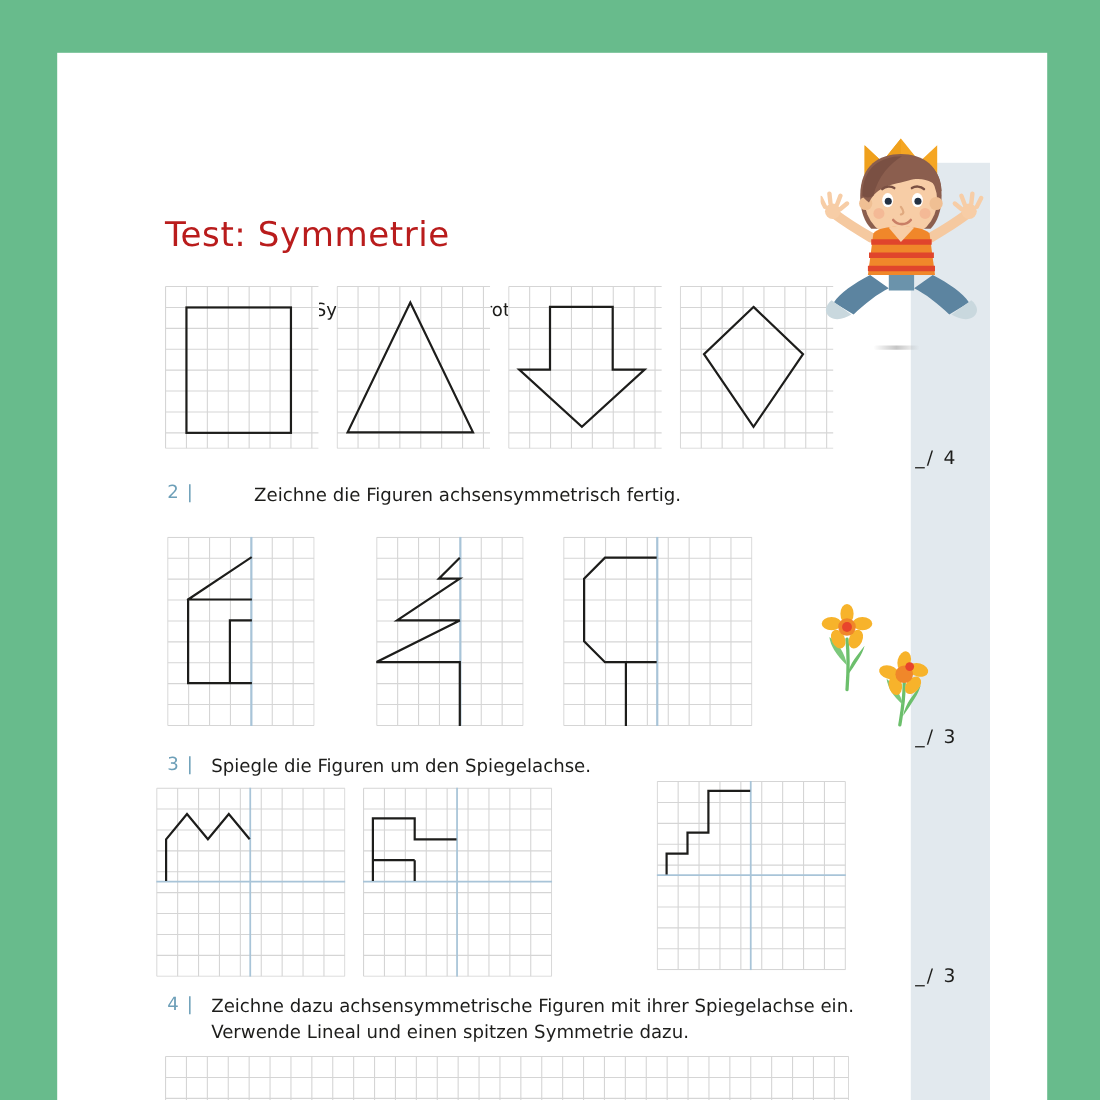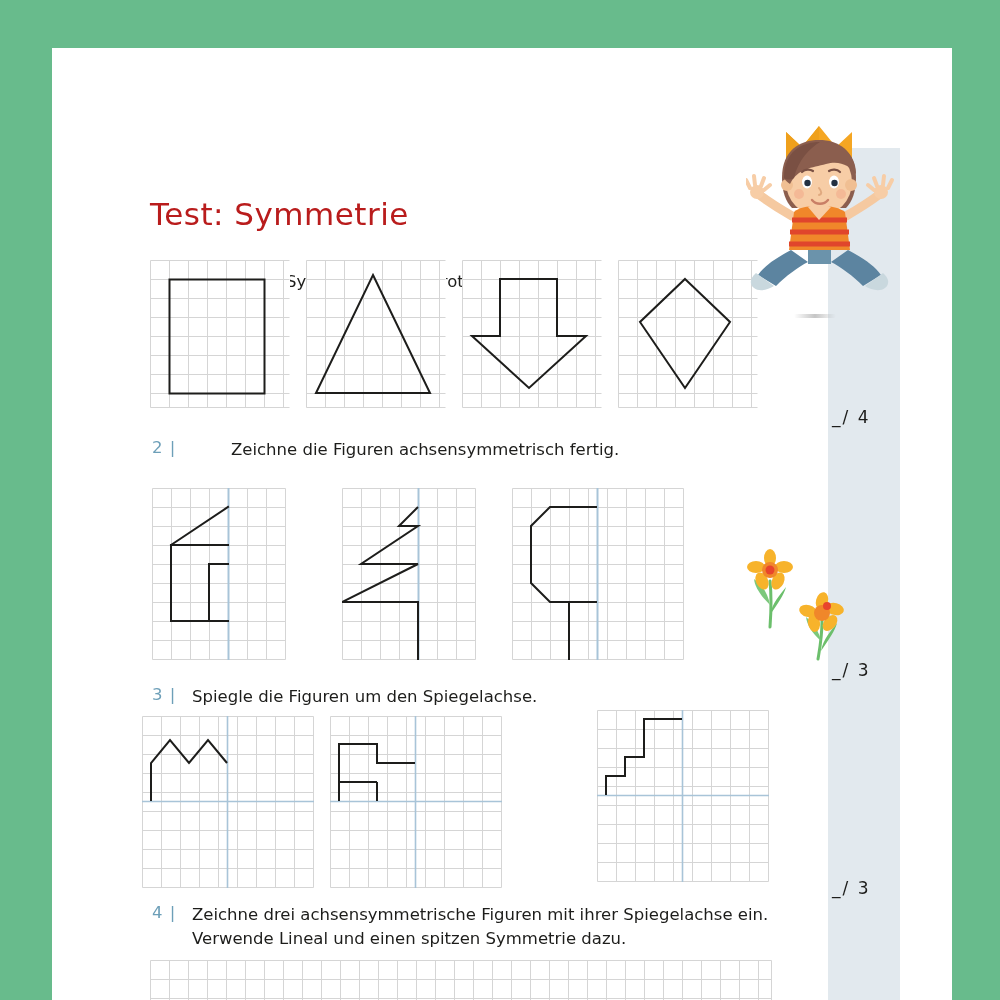--- a/index.html
+++ b/index.html
@@ -213,21 +213,21 @@
       <line x1="85.5" y1="0" x2="85.5" y2="172" stroke="#a8c4d8" stroke-width="1.6"></line>
       <line x1="0" y1="85.5" x2="172" y2="85.5" stroke="#a8c4d8" stroke-width="1.6"></line>
       <path d="M9 85 L9 66 L28 66 L28 47 L47 47 L47 9 L85 9" fill="none" stroke="#1d1d1b" stroke-width="2" stroke-linejoin="miter"></path>
     </svg>
   </div>
 
   <div class="score-item" style="top:830px;">_/ 3</div>
 
   <div class="tasknum" style="left:100px;top:855px;">4 |</div>
   <div class="task" style="left:140px;top:855px;">
-    <span class="tline">Zeichne drei achsensymmetrische Figuren mit ihrer Spiegelachse ein.</span>
+    <span class="tline">Zeichne dazu achsensymmetrische Figuren mit ihrer Spiegelachse ein.</span>
     <span class="tline">Verwende Lineal und einen spitzen Symmetrie dazu.</span>
   </div>
 
   <div class="grid" style="left:98px;top:912px;overflow:hidden;height:48px;">
     <svg width="622" height="60" viewBox="0 0 622 60">
       <g stroke="#d5d5d5" stroke-width="1">
         <path d="M0.5 0.5H621.5M0.5 19.5H621.5M0.5 38.5H621.5M0.5 57.5H621.5"></path>
         <path d="M0.5 0.5V59.5M19.5 0.5V59.5M38.5 0.5V59.5M57.5 0.5V59.5M76.5 0.5V59.5M95.5 0.5V59.5M114.5 0.5V59.5M133.5 0.5V59.5M152.5 0.5V59.5M171.5 0.5V59.5M190.5 0.5V59.5M209.5 0.5V59.5M228.5 0.5V59.5M247.5 0.5V59.5M266.5 0.5V59.5M285.5 0.5V59.5M304.5 0.5V59.5M323.5 0.5V59.5M342.5 0.5V59.5M361.5 0.5V59.5M380.5 0.5V59.5M399.5 0.5V59.5M418.5 0.5V59.5M437.5 0.5V59.5M456.5 0.5V59.5M475.5 0.5V59.5M494.5 0.5V59.5M513.5 0.5V59.5M532.5 0.5V59.5M551.5 0.5V59.5M570.5 0.5V59.5M589.5 0.5V59.5M608.5 0.5V59.5M621.5 0.5V59.5"></path>
       </g>
     </svg>

